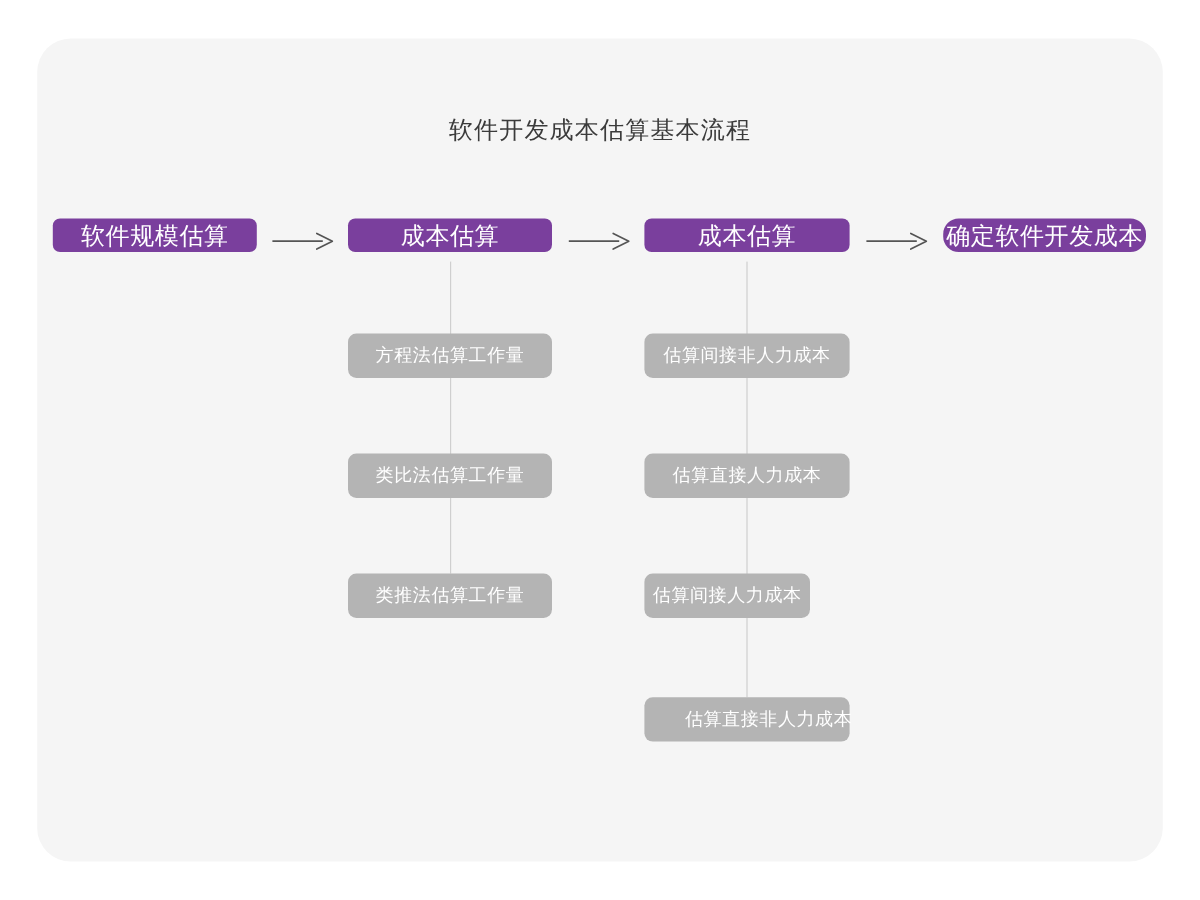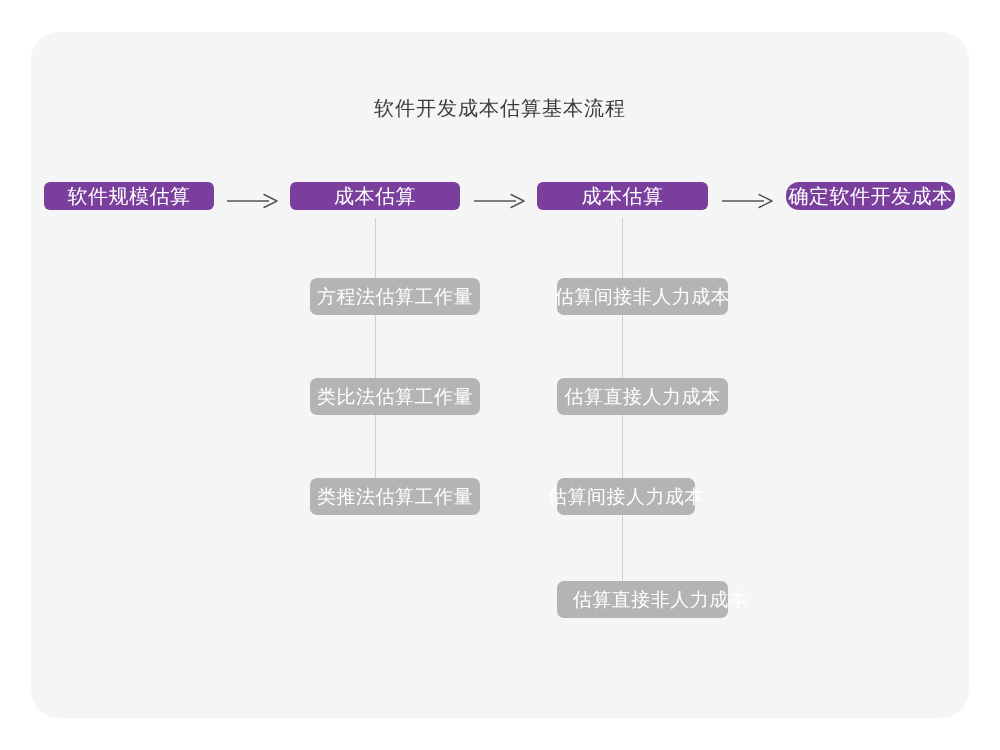--- a/index.html
+++ b/index.html
@@ -71,23 +71,22 @@
     z-index: 2;
   }
   .node.primary {
     background: #7a3f9d;
     height: 28px;
     font-size: 20px;
   }
   .node.secondary {
     background: #b4b4b4;
     height: 37px;
-    font-size: 19px;
+    font-size: 15px;
     border-radius: 7px;
-    margin-left: 20px;
   }
 
   
   .arrow {
     position: absolute;
     z-index: 2;
   }
   .arrow svg { display: block; }
 </style>
 </head>

